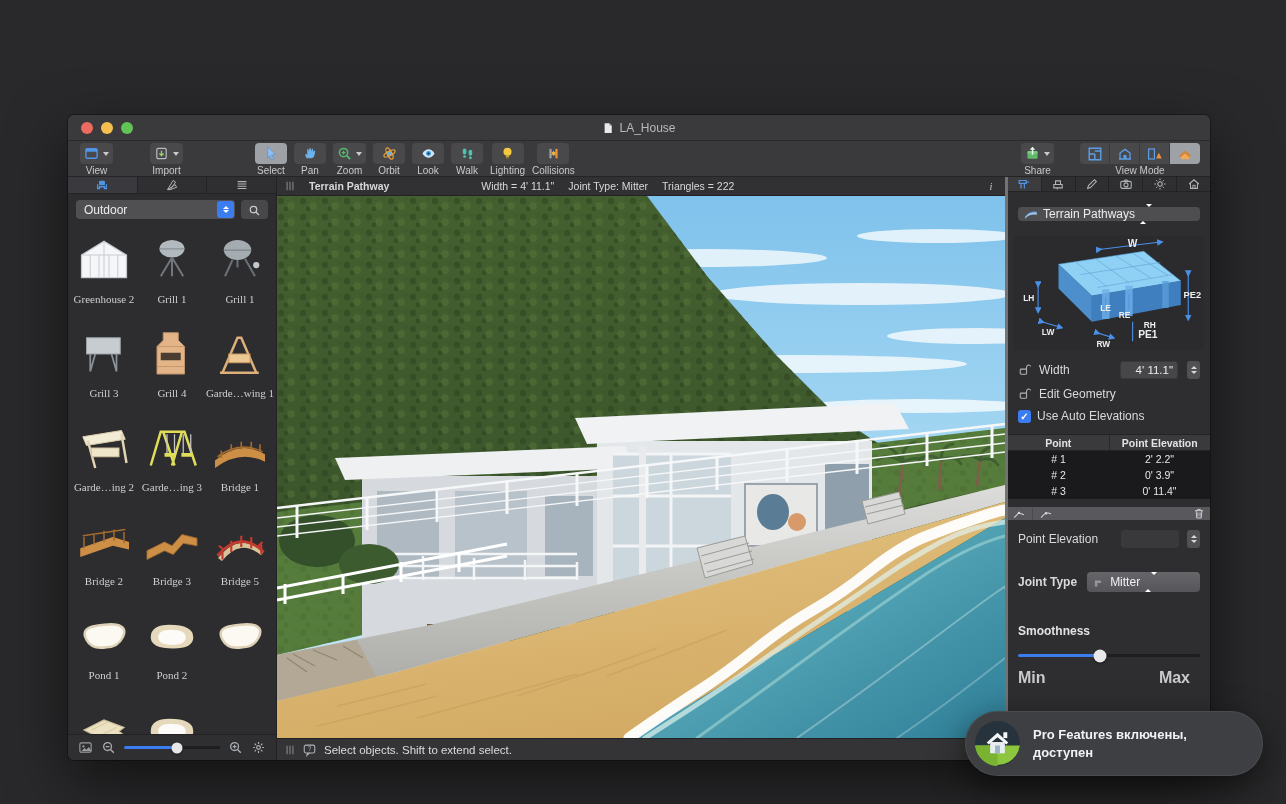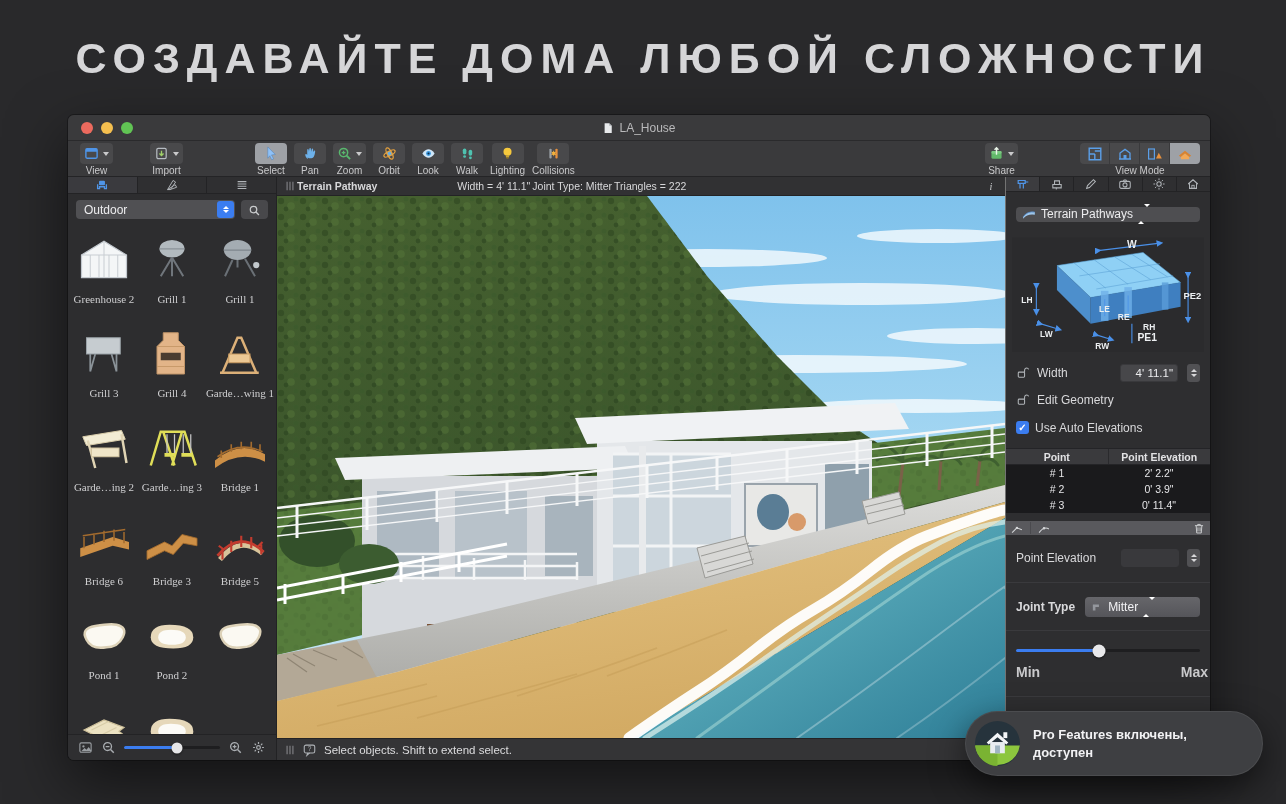--- a/index.html
+++ b/index.html
@@ -24,21 +24,21 @@
 
   .toolbar { height:36px; background:#3a3a3c; display:flex; align-items:flex-start; padding:1px 10px 0 12px; border-bottom:1px solid #242426; }
   .tb-item { display:flex; flex-direction:column; align-items:center; margin-top:1px;justify-content:space-between; }
   .tb-item .lbl { font-size:10px; color:#c9c9cb; margin-top:1px; }
   .tb-btn { height:21px; min-width:32px; background:#49494b; border-radius:4px; display:flex; align-items:center; justify-content:center; padding:0 4px; gap:2px; }
   .tb-btn.sel { background:#9ea1a6; }
   .tb-btn .gly { width:15px; height:15px; display:block; }
   .caret { width:0; height:0; border-left:3.5px solid transparent; border-right:3.5px solid transparent; border-top:4px solid #c9c9cb; margin-left:2px; }
   .tb-group-left { display:flex; gap:37px; }
   .tb-center { display:flex; gap:7px; margin-left:72px; }
-  .tb-right { margin-left:auto; display:flex; gap:62px; }
+  .tb-right { margin-left:auto; display:flex; gap:26px; }
   .segctrl { display:flex; background:#49494b; border-radius:4px; overflow:hidden; height:21px; }
   .seg { width:30px; display:flex; align-items:center; justify-content:center; border-right:1px solid #3a3a3c; }
   .seg:last-child { border-right:none; }
   .seg.sel { background:#9ea1a6; }
   .seg .gly { width:16px; height:16px; }
 
   .content { display:flex; height:583px; }
 
   
   .sidebar { width:209px; background:#2d2d2f; border-right:1px solid #222224; display:flex; flex-direction:column; }
@@ -60,33 +60,33 @@
   .lib-item .thumb svg { width:56px; height:50px; }
   .lib-item .lbl { font-size:11px; color:#cfcfd1; margin-top:6px; white-space:nowrap;font-family:Liberation Serif, serif; }
   .side-footer { height:26px; border-top:1px solid #232325; display:flex; align-items:center; gap:8px; padding:0 10px; background:#2f2f31; }
   .side-footer .gly { width:15px; height:15px; }
   .zoom-slider { flex:1; height:3px; background:#1e1e20; border-radius:2px; position:relative; }
   .zoom-slider .fill { position:absolute; left:0; top:0; bottom:0; background:var(--accent); border-radius:2px; }
   .zoom-slider .thumb { position:absolute; top:50%; width:11px; height:11px; border-radius:50%; background:#e6e6e8; transform:translate(-50%,-50%); box-shadow:0 1px 2px rgba(0,0,0,.5); }
 
   
   .viewport { width:728px; display:flex; flex-direction:column; background:#000; }
-  .vp-header { height:19px; background:#313133; display:flex; align-items:center; font-size:10.5px; color:#d8d8da; gap:2px; padding:0 8px; border-bottom:1px solid #232325; }
+  .vp-header { height:19px; background:#313133; display:flex; align-items:center; font-size:10.5px; color:#d8d8da; gap:14px; padding:0 8px; border-bottom:1px solid #232325; }
   .vp-header .grip { width:10px; height:12px; }
   .vp-header .obj { font-weight:bold; }
   .vp-header .stat1 { margin-left:78px; }
   .vp-header .info { margin-left:auto; width:12px; height:14px; }
   .scene { flex:1; position:relative; }
   .scene svg { display:block; width:100%; height:100%; }
   .vp-status { height:22px; background:#343436; display:flex; align-items:center; gap:7px; padding:0 8px; font-size:11.5px; color:#dcdcde; border-top:1px solid #232325; }
   .vp-status .grip { width:10px; height:12px; }
   .vp-status .gly { width:15px; height:14px; }
 
   
-  .inspector { width:205px; background:#2e2e30; border-left:1px solid #737373; font-size:12px; color:#d9d9db; display:flex; flex-direction:column;gap:8px; }
+  .inspector { width:205px; background:#2e2e30; border-left:3px solid #737373; font-size:12px; color:#d9d9db; display:flex; flex-direction:column;gap:8px; }
   .insp-tabs { height:18px; display:flex; border-bottom:1px solid #232325; background:#2f2f31; }
   .insp-tab { flex:1; display:flex; align-items:center; justify-content:center; border-right:1px solid #232325; }
   .insp-tab:last-child{ border-right:none; }
   .insp-tab.sel { background:#3c3c3f; }
   .insp-tab .gly { width:14px; height:14px; }
   .insp-row { display:flex; align-items:center; padding:0 10px; }
   .obj-dd { margin:7px 10px 4px 10px; height:19px; background:#4e4e51; border-radius:4px; display:flex; align-items:center; gap:5px; padding-left:6px; position:relative; font-size:12px; color:#ececee; }
   .obj-dd .gly { width:14px; height:12px; }
   .diagram { margin:2px 6px 2px 6px; height:122px; }
   .diagram svg { width:100%; height:100%; }
@@ -111,21 +111,21 @@
   .actionbar .gly { width:14px; height:13px; }
   .actionbar .sep { width:1px; height:12px; background:#4a4a4e; }
   .pe-row { height:32px; gap:6px; margin-top:2px; }
   .divider { height:1px; background:#3a3a3d; margin:4px 0; }
   .joint-dd { flex:1; height:20px; margin-left:10px; background:linear-gradient(#66666a,#55555a); border-radius:4px; display:flex; align-items:center; gap:5px; padding-left:5px; position:relative; color:#f2f2f4; }
   .joint-dd .gly { width:13px; height:13px; opacity:.8; }
   .slider-row { padding:0 10px; margin-top:6px; }
   .hslider { height:3px; background:#1e1e20; border-radius:2px; position:relative; }
   .hslider .fill { position:absolute; left:0; top:0; bottom:0; background:var(--accent); border-radius:2px; }
   .hslider .thumb { position:absolute; top:50%; width:13px; height:13px; border-radius:50%; background:#e8e8ea; transform:translate(-50%,-50%); box-shadow:0 1px 2px rgba(0,0,0,.6); }
-  .minmax { display:flex; justify-content:space-between; font-size:14px; color:#c9c9cb; padding:4px 2px 0 10px; font-weight:bold; }
+  .minmax { display:flex; justify-content:space-between; font-size:16px; color:#c9c9cb; padding:4px 20px 0 10px; font-weight:bold; }
   .sec-label { font-size:12px; font-weight:bold; color:#e2e2e4; padding:8px 10px 2px 10px; }
   .curb-steppers { display:flex; justify-content:space-between; padding:4px 18px 0 26px; }
   .curb-pick { display:flex; align-items:center; gap:3px; }
   .curb-pick .gly { width:11px; height:15px; }
   .tiny-caret { display:flex; flex-direction:column; gap:2px; }
   .tiny-caret i { width:0;height:0;border-left:2.5px solid transparent;border-right:2.5px solid transparent; }
   .tiny-caret i.up{ border-bottom:3px solid #bdbdbf; } .tiny-caret i.dn{ border-top:3px solid #bdbdbf; }
   .curb-fields { display:flex; justify-content:space-between; padding:6px 8px 0 8px; }
   .curb-field { display:flex; align-items:center; gap:3px; }
   .curb-field .gly { width:14px; height:9px; }
@@ -135,23 +135,20 @@
   .notif { position:absolute; right:23px; top:711px; width:298px; height:65px; background:#3e3f42; border-radius:33px;
            display:flex; align-items:center; gap:12px; padding:0 14px 0 9px; box-shadow:0 12px 34px rgba(0,0,0,.55), inset 0 0 0 1px rgba(255,255,255,.07); z-index:20; }
   .notif .appico { width:47px; height:47px; flex:none; }
   .notif .txt { font-size:13px; font-weight:bold; color:#f2f2f4; line-height:1.35; }
 </style>
 </head>
 <body>
 
 <div class="stage">
 
-  <div class="banner">
-    <h1>СОЗДАВАЙТЕ ДОМА ЛЮБОЙ СЛОЖНОСТИ</h1>
-  </div>
 
   <div class="window">
 
     <div class="titlebar">
       <div class="lights">
         <span class="light red"></span>
         <span class="light yellow"></span>
         <span class="light green"></span>
       </div>
       <div class="win-title">
@@ -453,21 +450,21 @@
     <span class="lbl">Bridge 1</span>
   </div>
 
   <div class="lib-item">
     <span class="thumb">
                 <svg viewBox="0 0 44 40" width="100%" height="100%">
                   <path d="M3 25l26-9 13 4v6l-13-3-26 9z" fill="#cd8f46"></path>
                   <path d="M6 16v9M14 13v9M22 11v9M30 10v9M38 12v9M5 15l34-5" stroke="#a36b2e" stroke-width="1.2" fill="none"></path>
                 </svg>
               </span>
-    <span class="lbl">Bridge 6</span>
+    <span class="lbl">Bridge 2</span>
   </div>
 
   <div class="lib-item">
     <span class="thumb">
                 <svg viewBox="0 0 44 40" width="100%" height="100%">
                   <path d="M2 27l14-7 6 3 8-9 12 3v6l-11-2-8 9-7-3-14 7z" fill="#cd8f46" stroke="#a36b2e" stroke-width=".7"></path>
                 </svg>
               </span>
     <span class="lbl">Bridge 3</span>
   </div>
@@ -916,20 +913,21 @@
             <span class="gly"><svg viewBox="0 0 16 16" width="100%" height="100%">
                   <path d="M3.5 13V5.5h7.5v3.2H6.7V13z" fill="#aeb2b8" opacity=".85"></path>
                 </svg></span>
             <span>Mitter</span>
             <span class="dd-caret"><i class="up"></i><i class="dn"></i></span>
           </div>
         </div>
 
         <div class="divider"></div>
 
+        <div class="sec-label">Smoothness</div>
         <div class="slider-row">
           <div class="hslider">
             <div class="fill" id="smfill" style="width: 45%;"></div>
               <div class="thumb" id="smthumb" style="left: 45%;"></div>
           </div>
         </div>
         <div class="minmax">
           <span>Min</span>
           <span>Max</span>
         </div>

